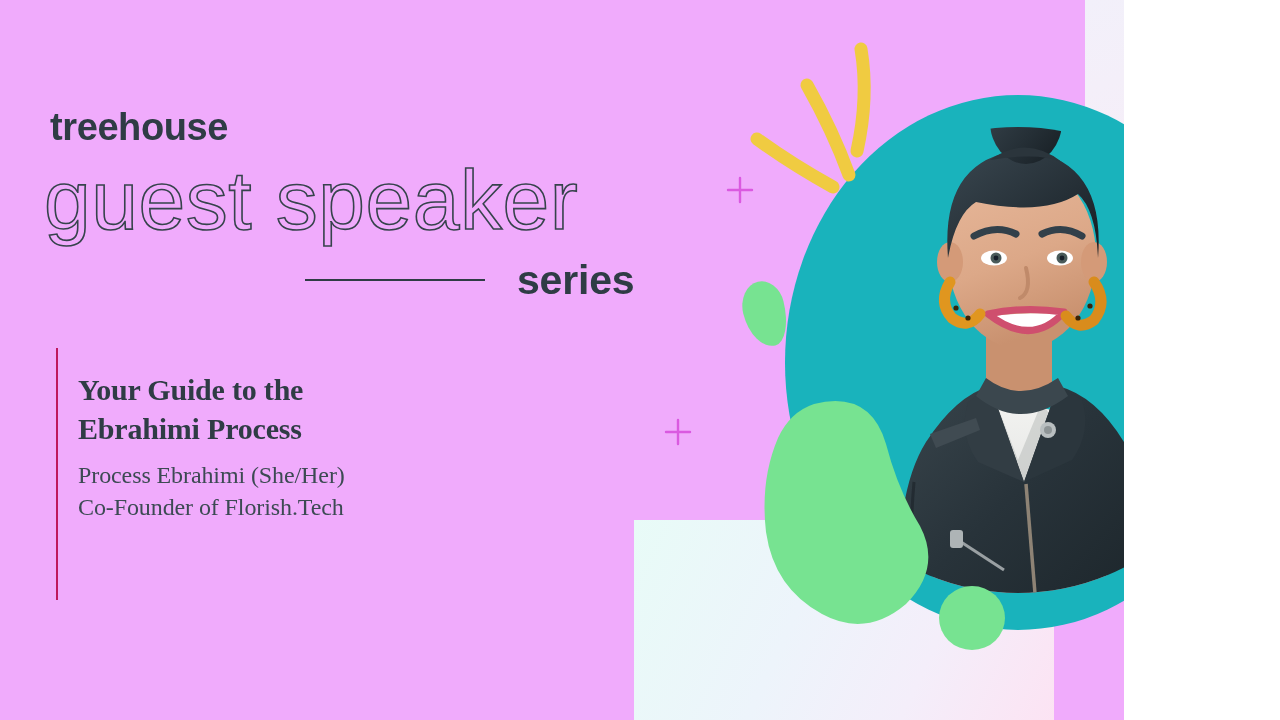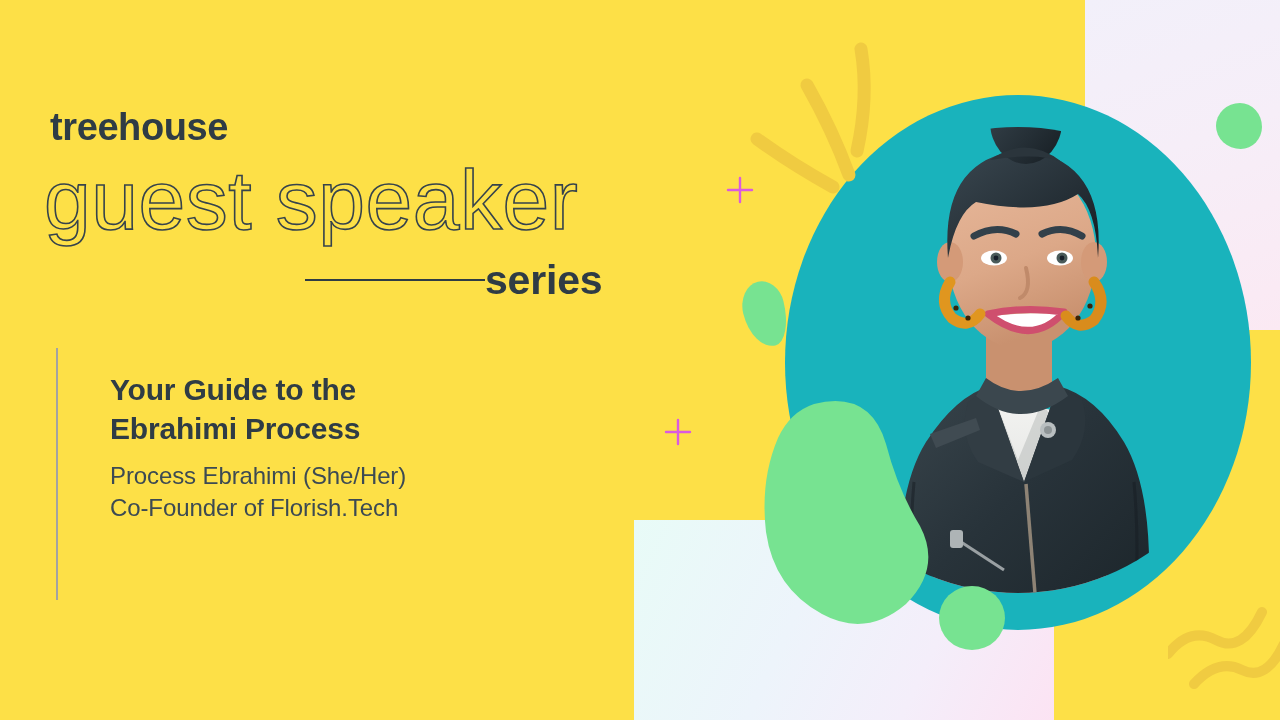--- a/index.html
+++ b/index.html
@@ -2,24 +2,24 @@
 <html><head>
 <meta charset="utf-8">
 <style>
   html, body {
     margin: 0;
     padding: 0;
     background: #ffffff;
   }
   #stage {
     position: relative;
-    width: 1280px;
+    width: 1124px;
     height: 720px;
     overflow: hidden;
-    background: #fde047;
+    background: #f0abfc;
     font-family: "Liberation Sans", sans-serif;
     -webkit-font-smoothing: antialiased;
   }
 
   
   .panel-top-right {
     position: absolute;
     left: 1085px;
     top: 0px;
     width: 195px;
@@ -140,21 +140,21 @@
     white-space: nowrap;
   }
   .series-row {
     position: absolute;
     left: 305px;
     top: 252px;
     width: 320px;
     height: 56px;
     display: flex;
     align-items: center;
-    gap: 0;
+    gap: 32px;
   }
   .series-rule {
     flex: 0 0 180px;
     height: 2px;
     background: #2f3c45;
   }
   .series-word {
     font-size: 41px;
     font-weight: 600;
     letter-spacing: -0.2px;
@@ -162,23 +162,24 @@
     line-height: 1;
     white-space: nowrap;
   }
 
   .info-block {
     position: absolute;
     left: 56px;
     top: 348px;
     width: 560px;
     height: 252px;
-    border-left: 2px solid #a3a3a3;
+    border-left: 2px solid #be185d;
     box-sizing: border-box;
-    padding-left: 52px;
+    padding-left: 20px;
+    font-family: Liberation Serif, serif;
   }
   .talk-title {
     margin: 0;
     padding-top: 22px;
     font-size: 30px;
     font-weight: 600;
     line-height: 1.3;
     letter-spacing: -0.2px;
     color: #2f3c45;
   }

